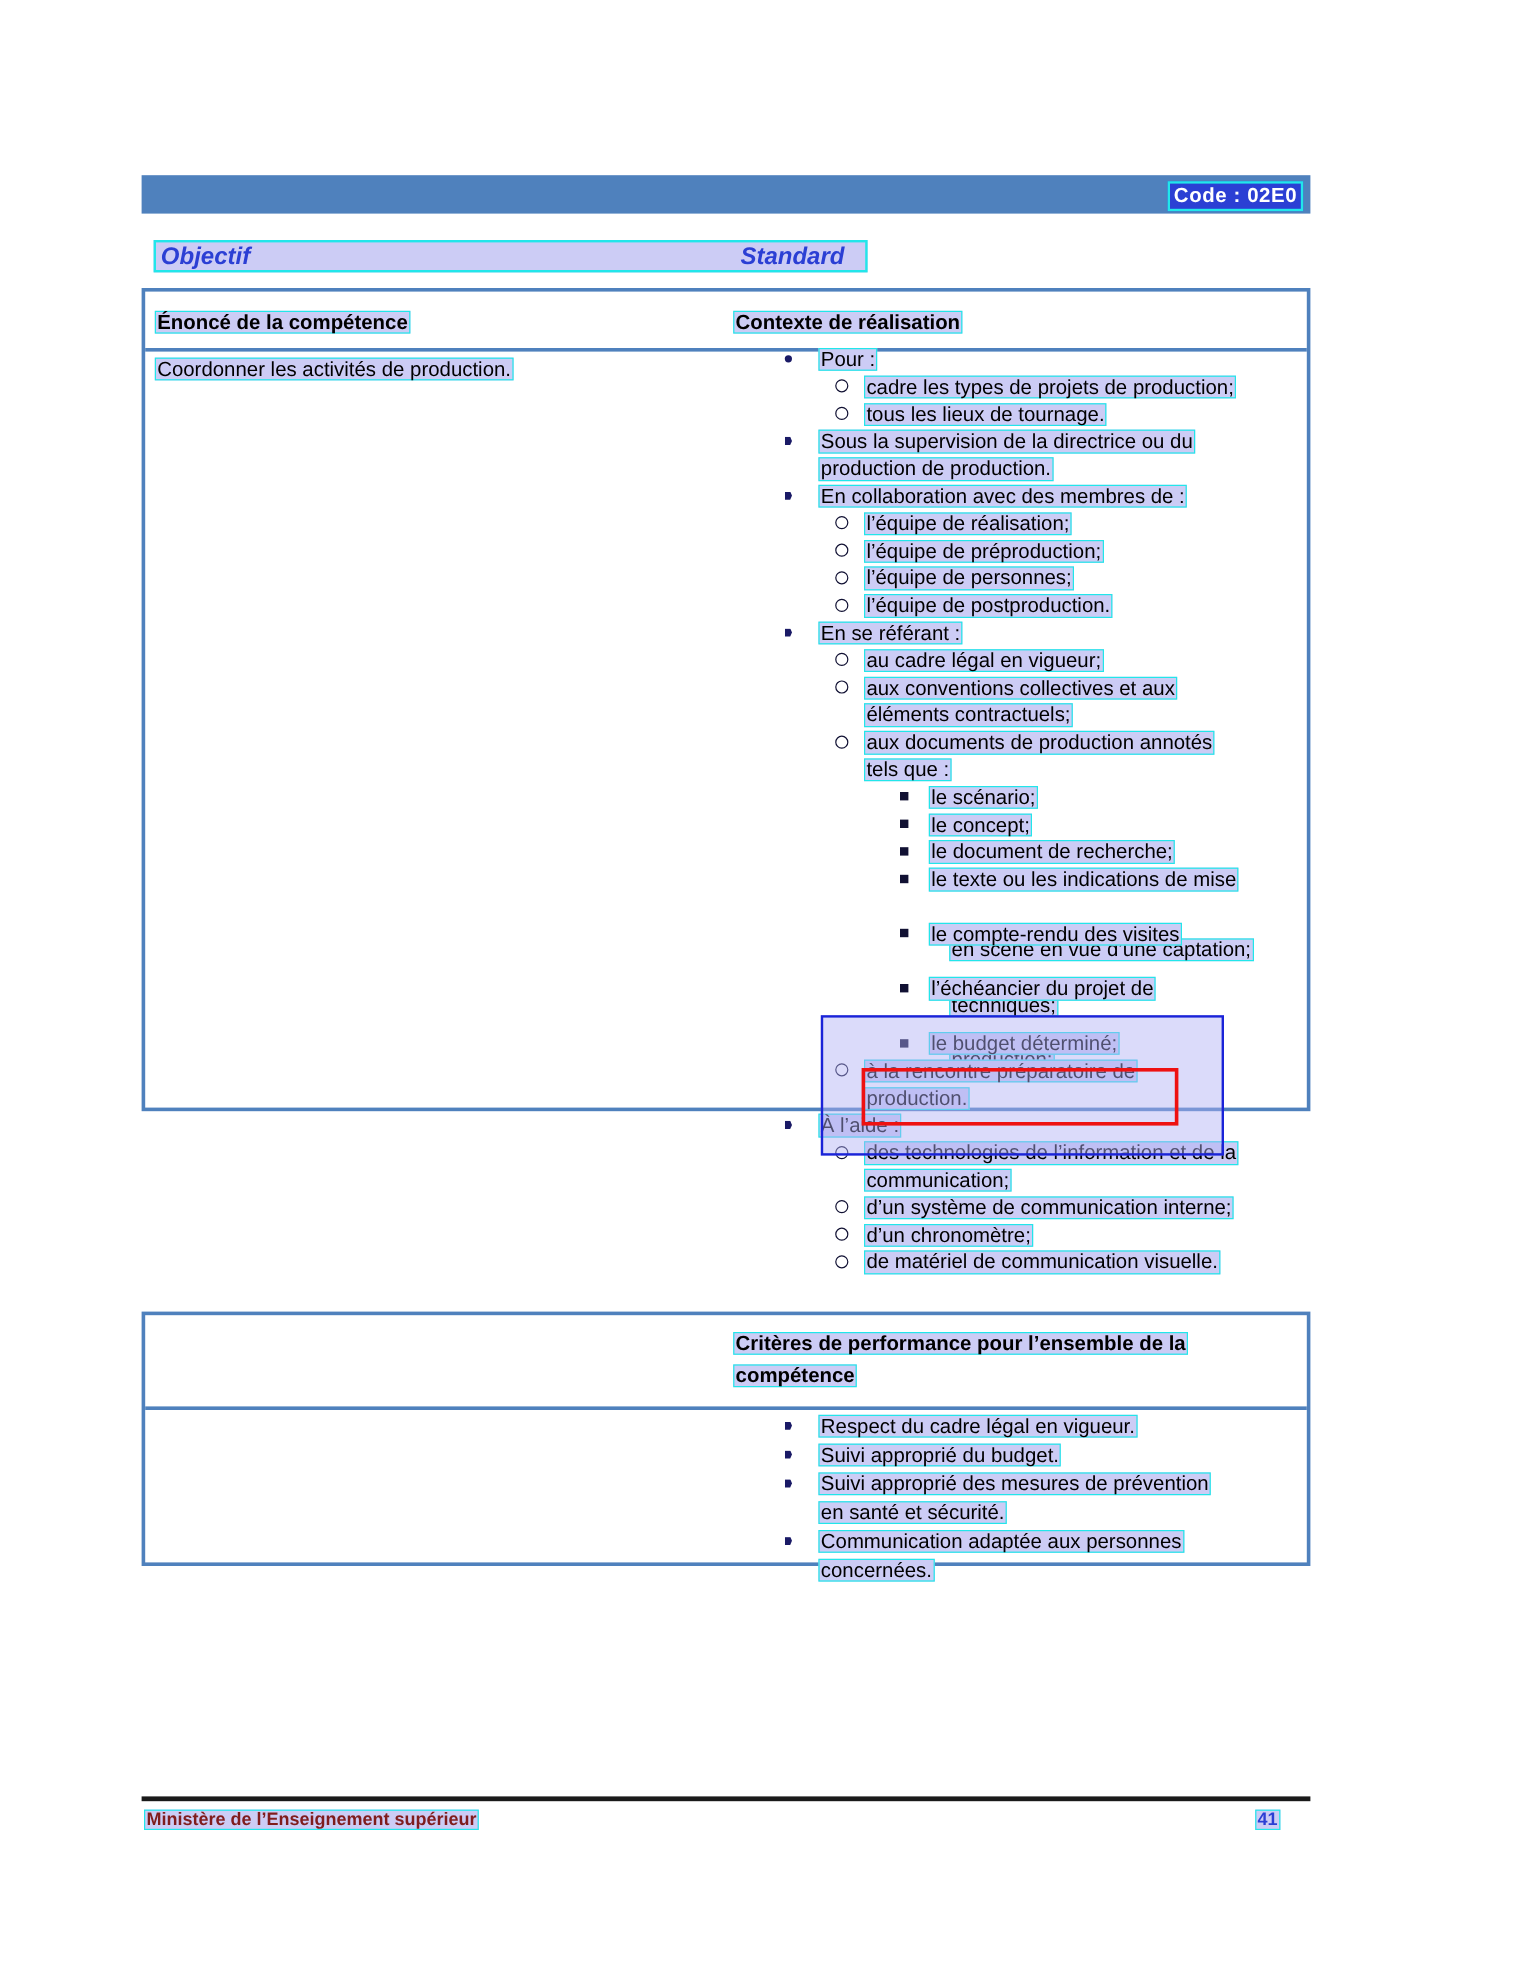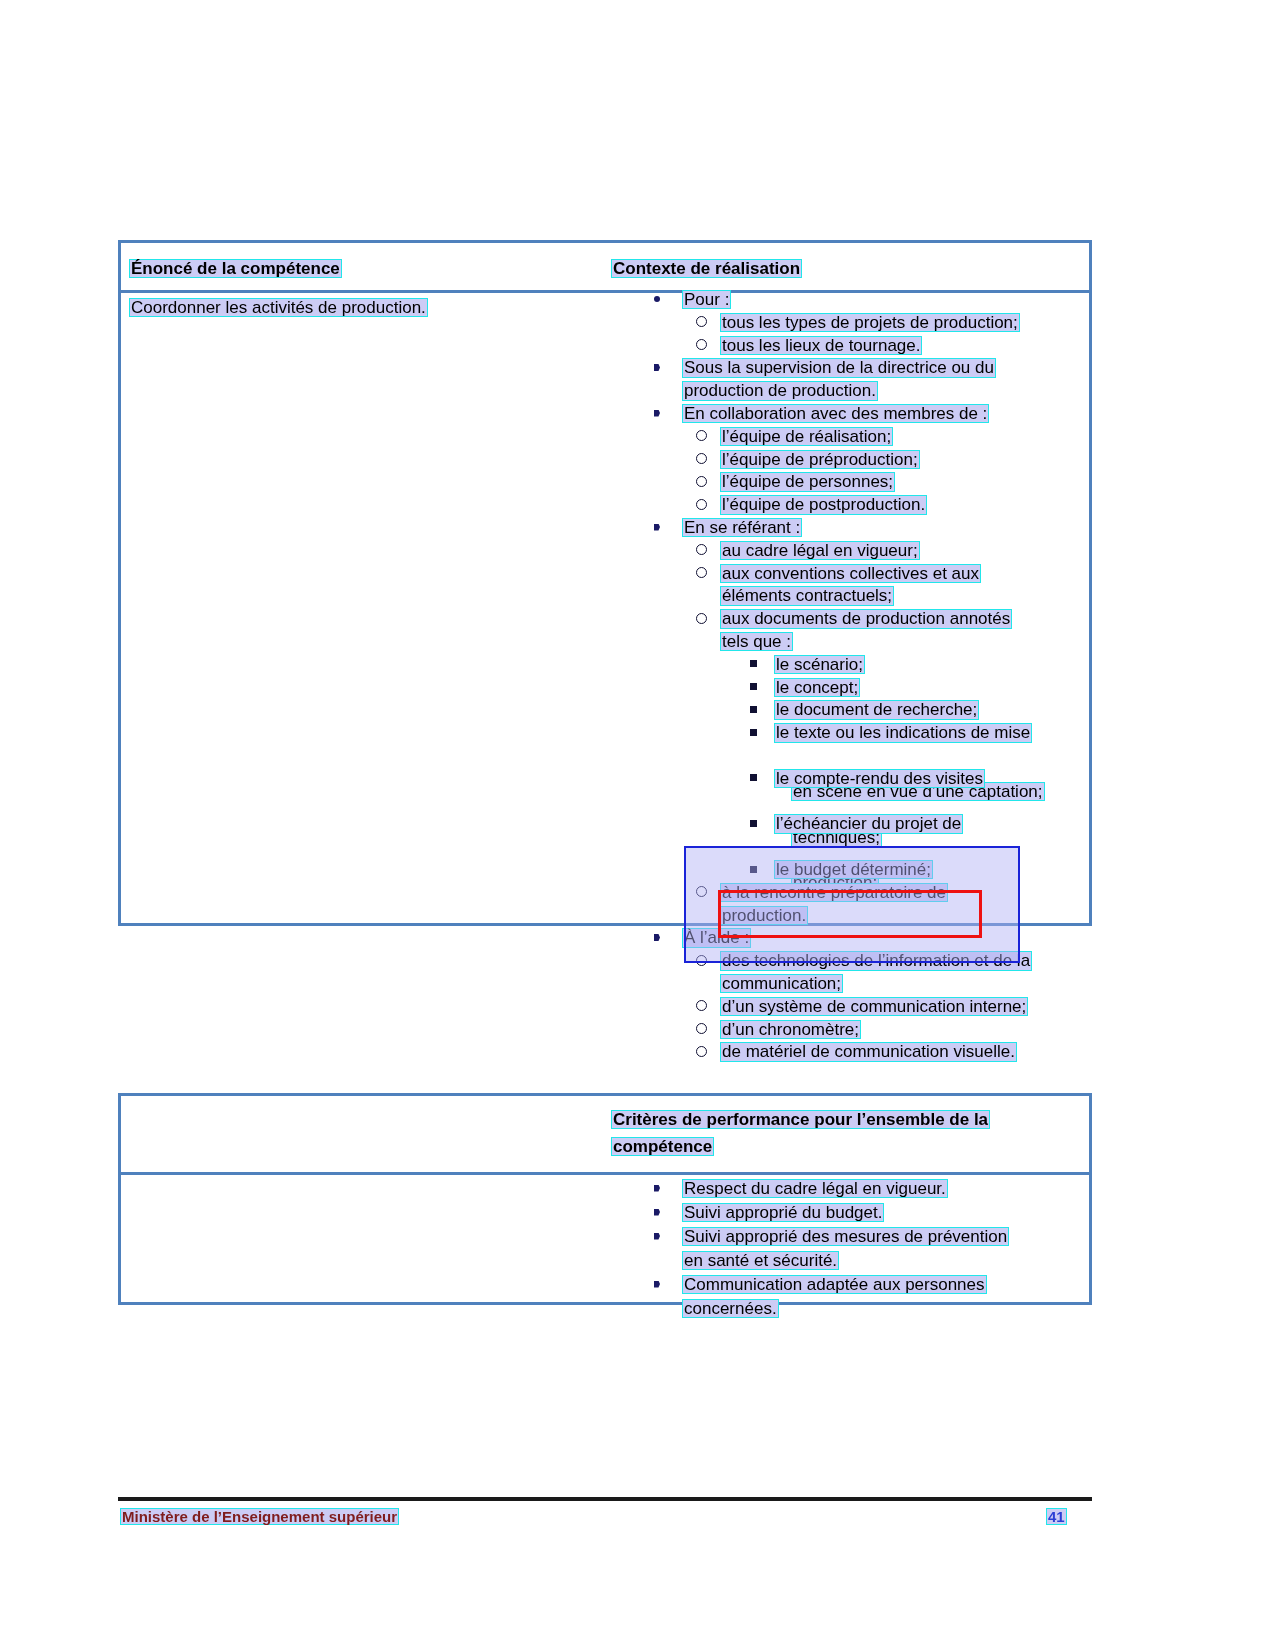--- a/index.html
+++ b/index.html
@@ -244,21 +244,28 @@
     color: #2b3fd4;
     white-space: nowrap;
     line-height: 19px;
   }
 </style>
 </head>
 <body>
 
 <div class="page">
 
-
+  <div class="header-band">
+    <div class="code-box">Code :   02E0</div>
+  </div>
+
+  <div class="title-row">
+    <span class="title-objectif">Objectif</span>
+    <span class="title-standard">Standard</span>
+  </div>
 
   <div class="tbl" id="table-main">
     <div class="row-sep" style="top:47px;"></div>
 
     <div class="hdr-txt" style="left:8px; top:15px;">
       <span class="hl">Énoncé de la compétence</span>
     </div>
     <div class="hdr-txt" style="left:490px; top:15px;">
       <span class="hl">Contexte de réalisation</span>
     </div>
@@ -267,21 +274,21 @@
       <span class="hl">Coordonner les activités de production.</span>
     </div>
 
     <div class="blist" id="context-list">
         <div class="bline lv1" style="position: absolute; left: 0px; top: 0px; width: 100%;">
           <span class="bmark"><span class="dot-round"></span></span>
           <span class="btext"><span class="hl">Pour :</span></span>
         </div>
         <div class="bline lv2" style="position: absolute; left: 0px; top: 22.8px; width: 100%;">
           <span class="bmark"><span class="dot-hollow"></span></span>
-          <span class="btext"><span class="hl">tous les types de projets de production;</span></span>
+          <span class="btext"><span class="hl">cadre les types de projets de production;</span></span>
         </div>
         <div class="bline lv2" style="position: absolute; left: 0px; top: 45.6px; width: 100%; text-align: right;">
           <span class="bmark"><span class="dot-hollow"></span></span>
           <span class="btext"><span class="hl">tous les lieux de tournage.</span></span>
         </div>
         <div class="bline lv1" style="position: absolute; left: 0px; top: 68.4px; width: 100%;">
           <span class="bmark"><span class="dot-sq-small"></span></span>
           <span class="btext"><span class="hl">Sous la supervision de la directrice ou du</span></span>
         </div>
         <div class="bline lv1 lv1c" style="position: absolute; left: 0px; top: 91.2px; width: 100%;">

